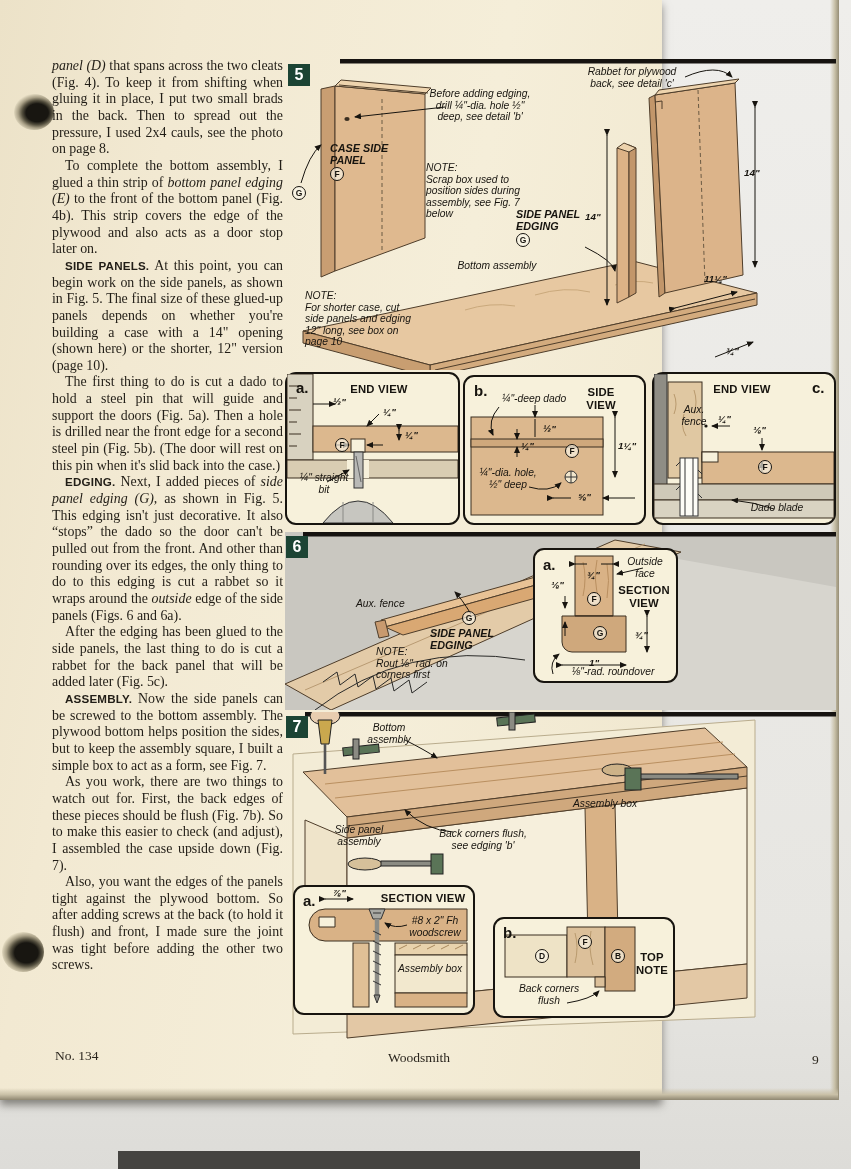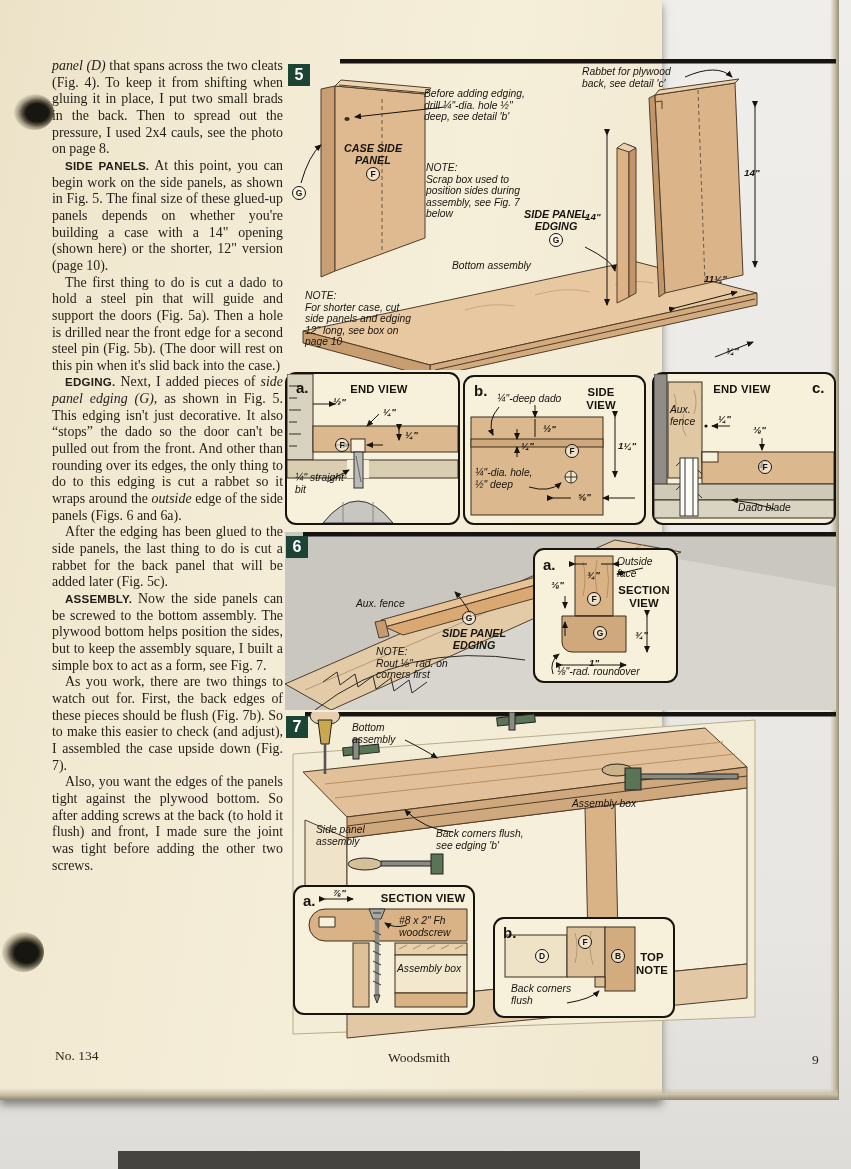--- a/index.html
+++ b/index.html
@@ -25,22 +25,22 @@
 #article p{margin:0;text-align:justify;font:13.9px/16.65px "Liberation Serif",serif;color:#211d16;text-indent:13px}
 #article p:first-child{text-indent:0}
 #article span.i{font-style:italic}
 #article span.b{font-family:"Liberation Sans",sans-serif;font-weight:700;font-size:11.6px;letter-spacing:.2px}
 
 
 .badge{position:absolute;width:22px;height:22px;background:#1c4434;color:#fff;
        display:flex;align-items:center;justify-content:center;
        font:700 16px "Liberation Sans",sans-serif;z-index:6}
 .lbl{position:absolute;font:italic 400 10.3px/1.12 "Liberation Sans",sans-serif;color:#17140f;z-index:5}
-.lbl.c{text-align:left}
-.partname{position:absolute;font:italic 700 10.8px/1.1 "Liberation Sans",sans-serif;color:#17140f;text-align:center;z-index:5}
+.lbl.c{text-align:center}
+.partname{position:absolute;font:italic 700 10.8px/1.1 "Liberation Sans",sans-serif;color:#17140f;text-align:left;z-index:5}
 .viewhead{position:absolute;font:700 11.3px/1.12 "Liberation Sans",sans-serif;color:#17140f;letter-spacing:.2px;text-align:center;z-index:5}
 .dim{position:absolute;font:italic 700 9.8px/1 "Liberation Sans",sans-serif;color:#17140f;z-index:5}
 .tag{position:absolute;font:700 15px/1 "Liberation Sans",sans-serif;color:#17140f;z-index:6}
 .circ{display:inline-flex;align-items:center;justify-content:center;width:14px;height:14px;
       border:1.4px solid #17140f;border-radius:50%;font:700 8.5px "Liberation Sans",sans-serif;
       font-style:normal;background:rgba(250,247,235,.65);color:#17140f}
 .circ.abs{position:absolute;z-index:5}
 .notehead{display:block;font-style:italic;font-weight:400}
 .figbox{position:absolute;border:2px solid #17140f;border-radius:11px;background:#f7f1db;z-index:4}
 svg{position:absolute;z-index:1}
@@ -52,20 +52,21 @@
 
 <div id="scan-bg"></div>
 
 <div id="paper">
 
   <div class="hole" id="hole-1"></div>
   <div class="hole" id="hole-2"></div>
 
   <div id="article">
       <p><span class="i">panel (D)</span><span> that spans across the two cleats (Fig. 4). To keep it from shifting when gluing it in place, I put two small brads in the back. Then to spread out the pressure, I used 2x4 cauls, see the photo on page 8.</span></p>
+      <p><span>To complete the bottom assembly, I glued a thin strip of </span><span class="i">bottom panel edging (E)</span><span> to the front of the bottom panel (Fig. 4b). This strip covers the edge of the plywood and also acts as a door stop later on.</span></p>
       <p><span class="b">SIDE PANELS.</span><span> At this point, you can begin work on the side panels, as shown in Fig. 5. The final size of these glued-up panels depends on whether you're building a case with a 14" opening (shown here) or the shorter, 12" version (page 10).</span></p>
       <p><span>The first thing to do is cut a dado to hold a steel pin that will guide and support the doors (Fig. 5a). Then a hole is drilled near the front edge for a second steel pin (Fig. 5b). (The door will rest on this pin when it's slid back into the case.)</span></p>
       <p><span class="b">EDGING.</span><span> Next, I added pieces of </span><span class="i">side panel edging (G)</span><span>, as shown in Fig. 5. This edging isn't just decorative. It also “stops” the dado so the door can't be pulled out from the front. And other than rounding over its edges, the only thing to do to this edging is cut a rabbet so it wraps around the </span><span class="i">outside</span><span> edge of the side panels (Figs. 6 and 6a).</span></p>
       <p><span>After the edging has been glued to the side panels, the last thing to do is cut a rabbet for the back panel that will be added later (Fig. 5c).</span></p>
       <p><span class="b">ASSEMBLY.</span><span> Now the side panels can be screwed to the bottom assembly. The plywood bottom helps position the sides, but to keep the assembly square, I built a simple box to act as a form, see Fig. 7.</span></p>
       <p><span>As you work, there are two things to watch out for. First, the back edges of these pieces should be flush (Fig. 7b). So to make this easier to check (and adjust), I assembled the case upside down (Fig. 7).</span></p>
       <p><span>Also, you want the edges of the panels tight against the plywood bottom. So after adding screws at the back (to hold it flush) and front, I made sure the joint was tight before adding the other two screws.</span></p>
     </div>
 
   <div class="badge" style="left:288px;top:64px">5</div>

